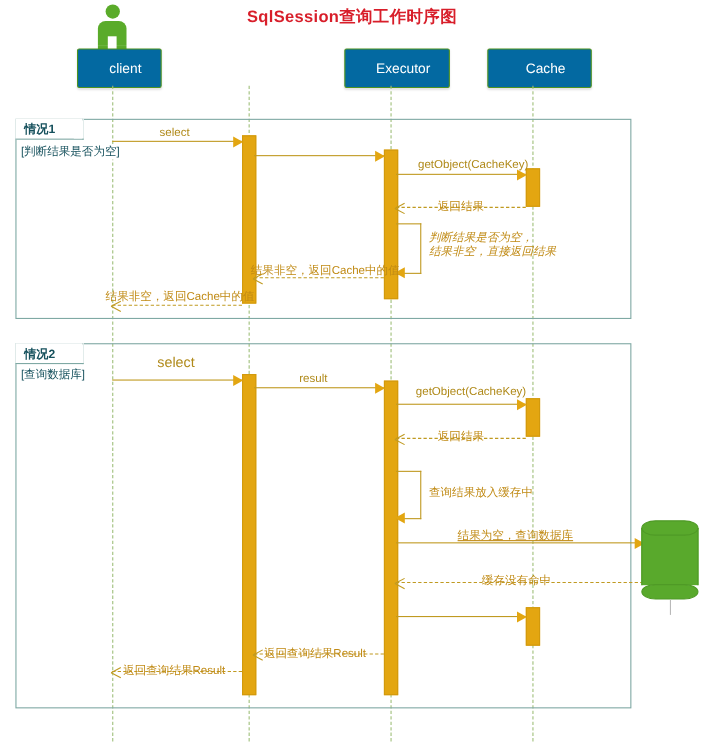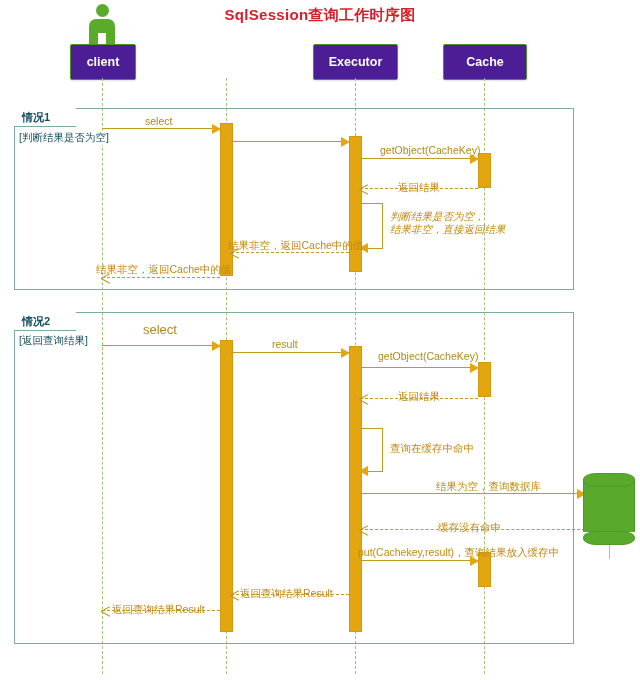--- a/index.html
+++ b/index.html
@@ -31,25 +31,26 @@
     width:26px;height:9px;margin:0 auto;position:relative;
   }
   .actor .legs:before,.actor .legs:after{
     content:"";position:absolute;top:0;width:9px;height:9px;background:#5aab2a;
   }
   .actor .legs:before{left:0;}
   .actor .legs:after{right:0;}
 
   
   .pbox{
-    position:absolute;height:34px;background:#4c1d95;
+    position:absolute;height:34px;background:#0369a1;
     border:1px solid #4e9320;border-radius:2px;
-    color:#ffffff;font-size:12.5px;font-weight:bold;
+    color:#ffffff;font-size:12.5px;font-weight:normal;
     display:flex;align-items:center;justify-content:center;
     box-shadow:0 1px 2px rgba(0,0,0,.12);
+    padding-left:11px;
   }
 
   
   .lifeline{
     position:absolute;width:0;border-left:1px dashed #9fbf7a;
   }
 
   
   .act{
     position:absolute;width:11px;background:#e3a611;
@@ -207,21 +208,21 @@
 
   <div class="msg dash" style="left:102px;top:277px;width:118px;">
     <span class="ah-lo"></span>
   </div>
   <div class="mlabel cn" style="left:96px;top:263px;">结果非空，返回Cache中的值</div>
 
   <div class="frame" style="left:14px;top:312px;width:558px;height:330px;"></div>
   <div class="frame-tab" style="left:14px;top:312px;width:62px;">
     <span>情况2</span>
   </div>
-  <div class="frame-cond" style="left:17px;top:334px;">[返回查询结果]</div>
+  <div class="frame-cond" style="left:17px;top:334px;">[查询数据库]</div>
 
   <div class="act" style="left:220px;top:340px;height:290px;"></div>
   <div class="act" style="left:349px;top:346px;height:284px;"></div>
   <div class="act" style="left:478px;top:362px;height:33px;"></div>
   <div class="act" style="left:478px;top:552px;height:33px;"></div>
 
   <div class="msg solid" style="left:102px;top:345px;width:118px;">
     <span class="ah-r"></span>
   </div>
   <div class="mlabel" style="left:143px;top:322px;font-size:13px;">select</div>
@@ -237,36 +238,35 @@
   <div class="mlabel" style="left:378px;top:350px;">getObject(CacheKey)</div>
 
   <div class="msg dash" style="left:360px;top:398px;width:118px;">
     <span class="ah-lo"></span>
   </div>
   <div class="mlabel cn" style="left:398px;top:390px;">返回结果</div>
 
   <div class="selfloop" style="left:360px;top:428px;width:22px;height:42px;">
     <span class="tip"></span>
   </div>
-  <div class="mlabel note" style="left:390px;top:442px;">查询在缓存中命中</div>
+  <div class="mlabel note" style="left:390px;top:442px;">查询结果放入缓存中</div>
 
   <div class="msg solid" style="left:360px;top:493px;width:225px;">
     <span class="ah-r"></span>
   </div>
-  <div class="mlabel cn" style="left:436px;top:480px;">结果为空，查询数据库</div>
+  <div class="mlabel cn" style="left:416px;top:480px;text-decoration:underline;">结果为空，查询数据库</div>
 
   <div class="msg dash" style="left:360px;top:529px;width:225px;">
     <span class="ah-lo"></span>
   </div>
   <div class="mlabel cn" style="left:438px;top:521px;">缓存没有命中</div>
 
   <div class="msg solid" style="left:360px;top:560px;width:118px;">
     <span class="ah-r"></span>
   </div>
-  <div class="mlabel cn" style="left:358px;top:546px;">put(Cachekey,result)，查询结果放入缓存中</div>
 
   <div class="msg dash" style="left:231px;top:594px;width:118px;">
     <span class="ah-lo"></span>
   </div>
   <div class="mlabel cn" style="left:240px;top:587px;">返回查询结果Result</div>
 
   <div class="msg dash" style="left:102px;top:610px;width:118px;">
     <span class="ah-lo"></span>
   </div>
   <div class="mlabel cn" style="left:112px;top:603px;">返回查询结果Result</div>

